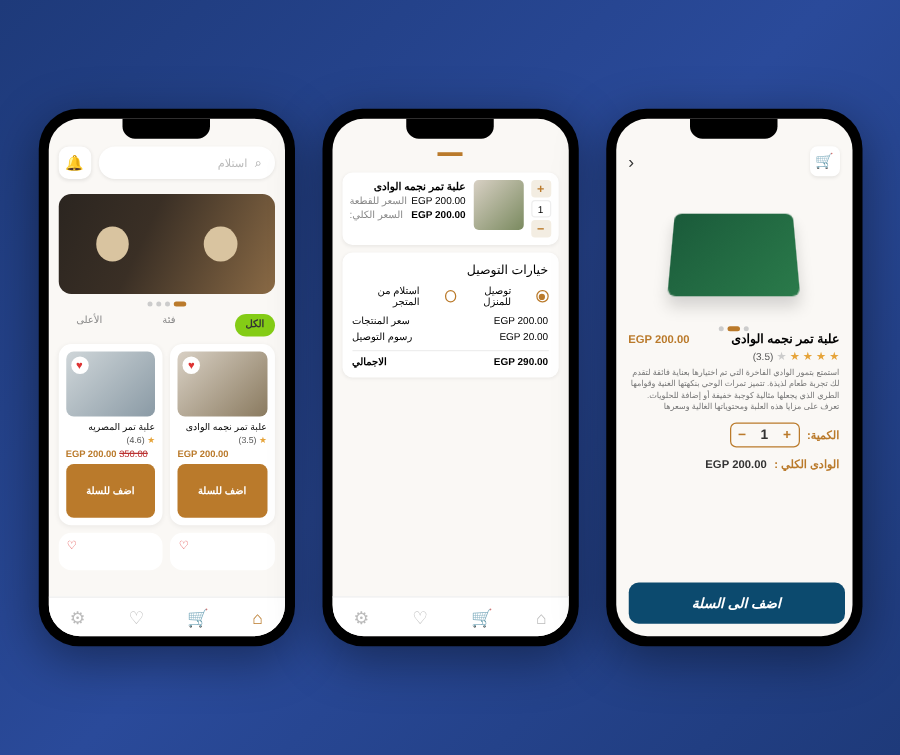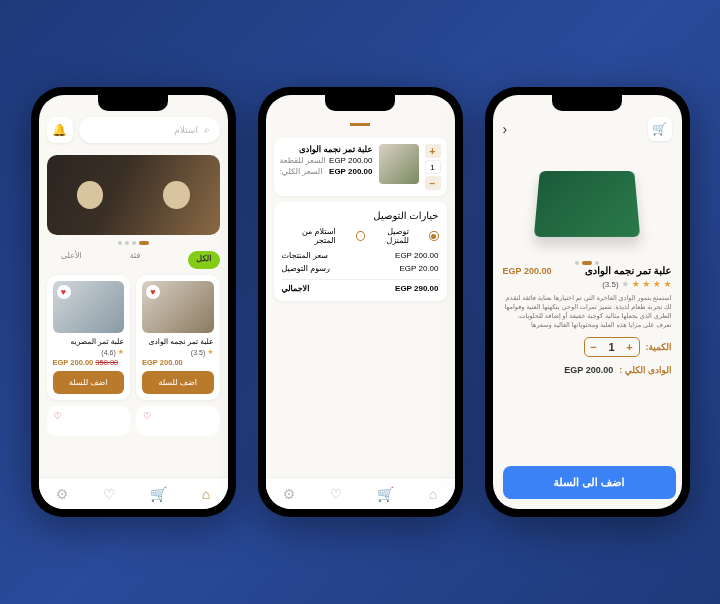--- a/index.html
+++ b/index.html
@@ -50,21 +50,21 @@
       flex:1; background:#fff; border-radius:10px; padding:6px;
       box-shadow:0 1px 4px rgba(0,0,0,.06);
     }
     .card-img { height:52px; border-radius:6px; background:linear-gradient(135deg,#d8d0c4,#8a7a5f); position:relative;}
     .heart { position:absolute; top:4px; left:4px; width:14px;height:14px;background:#fff;border-radius:50%;display:flex;align-items:center;justify-content:center;font-size:9px;color:#d33;}
     .card h4 { font-size:7.5px; text-align:right; margin-top:4px; font-weight:400;}
     .rating { display:flex; align-items:center; gap:2px; font-size:7px; color:#e6a43a; margin-top:2px;}
     .rating .rt{color:#555;}
     .price { font-size:7.5px; color:#ba7a2b; font-weight:700; text-align:left; margin-top:2px;}
     .price .old{ color:#b33; text-decoration:line-through; margin-right:3px; font-weight:400;}
-    .addbtn { background:#ba7a2b;color:#fff;border-radius:6px;font-size:8px;text-align:center;padding:7px 0;margin-top:4px;font-weight:400;}
+    .addbtn { background:#ba7a2b;color:#fff;border-radius:6px;font-size:8px;text-align:center;padding:17px 0;margin-top:4px;font-weight:700;}
     .row2 { display:flex; gap:6px; padding:6px 8px 0;}
     .card2 { flex:1; background:#fff; border-radius:10px; padding:4px; height:30px; position:relative;}
     .card2 .heart{top:3px;}
     .navbar {
       position:absolute; bottom:0; left:0; right:0; height:32px; background:#fff;
       display:flex; align-items:center; justify-content:space-around; border-top:1px solid #eee;
     }
     .nav-ic { font-size:14px; color:#bbb; }
     .nav-ic.on { color:#ba7a2b; }
     
@@ -101,21 +101,21 @@
     .detail h2 .pr{color:#ba7a2b;font-size:9px;}
     .stars{color:#e6a43a;font-size:9px;margin-top:3px;}
     .stars .g{color:#ccc;}
     .desc{font-size:6.5px;color:#777;line-height:1.4;margin-top:4px;}
     .qtyrow{display:flex;align-items:center;gap:6px;margin-top:8px;color:#ba7a2b;font-size:9px;font-weight:700;}
     .qinline{display:flex;align-items:center;gap:0;border:1px solid #ba7a2b;border-radius:5px;overflow:hidden;}
     .qinline span{width:18px;height:18px;display:flex;align-items:center;justify-content:center;font-size:11px;}
     .qinline .mid{color:#333;}
     .totaldetail{color:#ba7a2b;font-size:9px;font-weight:700;margin-top:8px;display:flex;gap:6px;}
     .totaldetail .v{color:#333;}
-    .addcart{position:absolute;bottom:10px;left:10px;right:6px;background:#3b82f6;color:#fff;border-radius:8px;text-align:center;padding:10px 0;font-size:11px;font-weight:700;}
+    .addcart{position:absolute;bottom:10px;left:10px;right:6px;background:#0c4a6e;color:#fff;border-radius:8px;text-align:center;padding:10px 0;font-size:11px;font-weight:700;font-style:italic;}
     .mag{font-size:10px;color:#aaa;}
   </style>
 </head>
 <body>
 
 <div class="phone">
   <div class="screen">
     <div class="topbar">
       <div class="search">
         <span class="mag">⌕</span>

